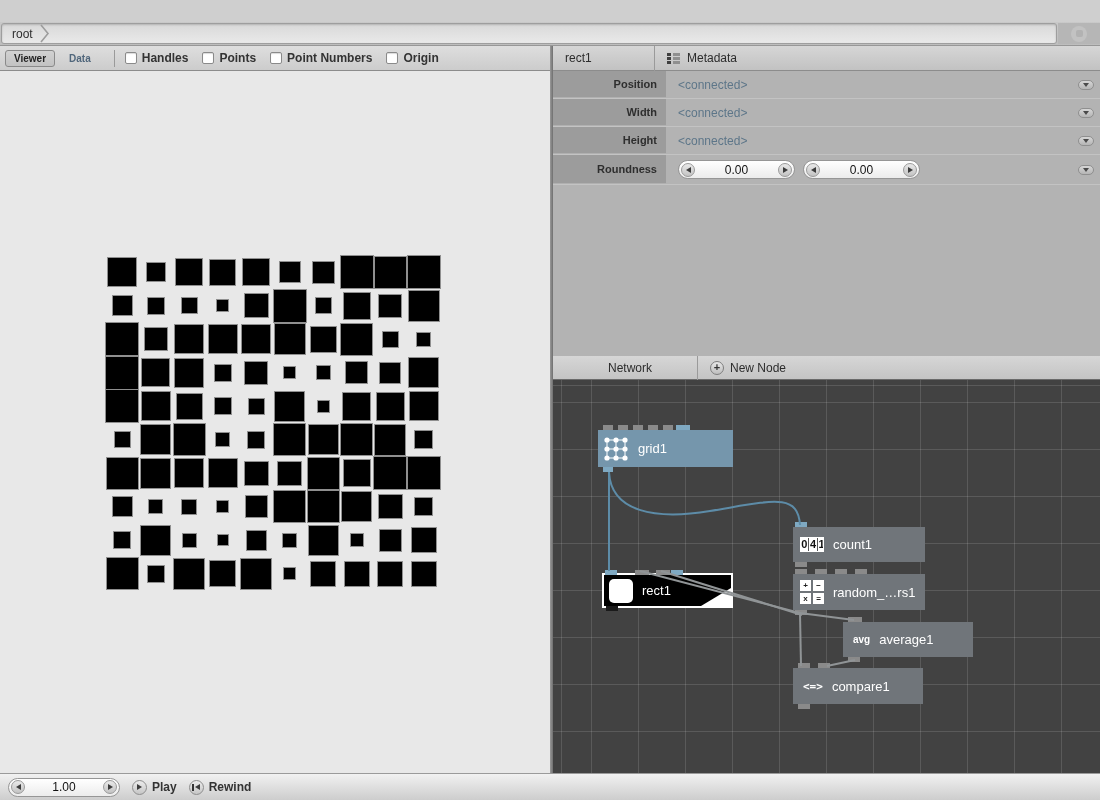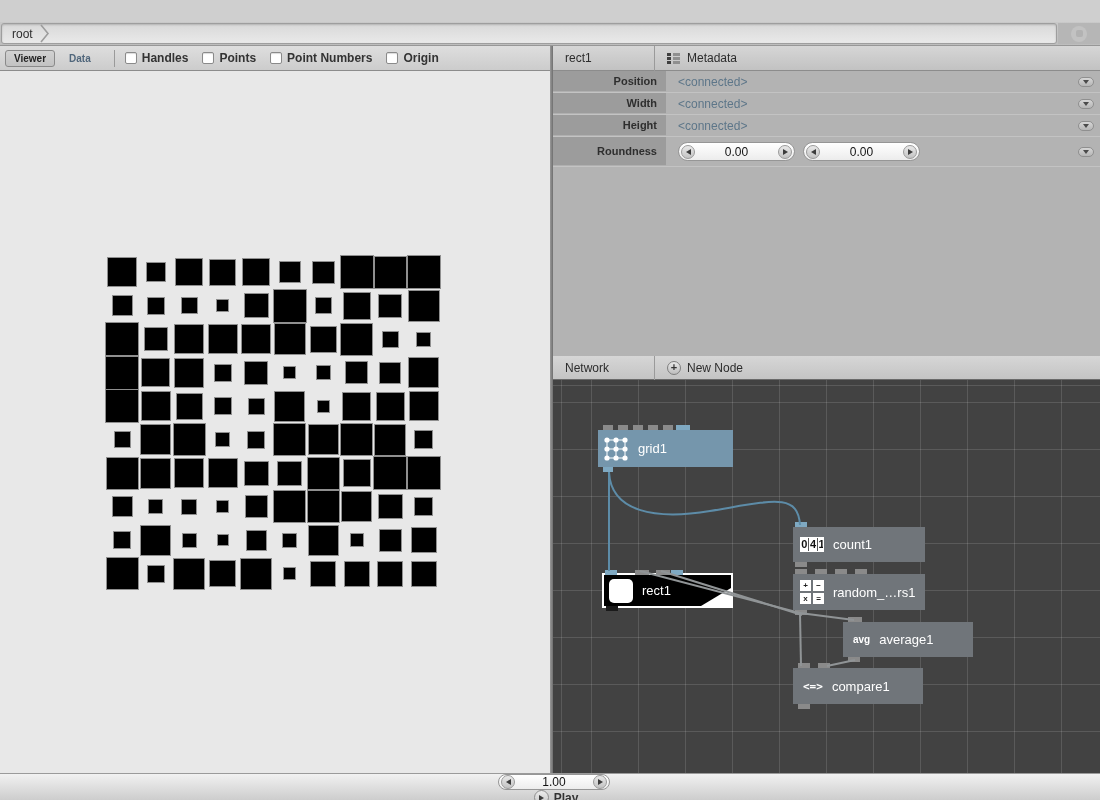--- a/index.html
+++ b/index.html
@@ -68,21 +68,21 @@
   .listicon i b { width:4px; background:#3f3f3f; }
   .listicon i s { flex:1; background:#8f8f8f; }
   .metabtn .lbl, .newnode .lbl { font-size:12px; color:#2c2c2c; }
 
   .params { position:absolute; left:0; top:25px; width:547px; height:285px; background:#b3b3b3; }
   .prow { display:flex; border-bottom:1px solid #c3c3c3; position:relative; }
   .prow .plabel { width:113px; background:#9c9c9c; border-bottom:1px solid #b0b0b0;
     font-size:11px; font-weight:bold; color:#2e2e2e; text-align:right;
     display:flex; align-items:center; justify-content:flex-end; padding-right:9px; }
   .prow .pvalue { flex:1; display:flex; align-items:center; position:relative; }
-  .prow.h22 { height:22px; }
+  .prow.h22 { height:28px; }
   .prow.h30 { height:30px; }
   .connected { font-size:12px; color:#5d7689; padding-left:12px; }
   .disclose { position:absolute; right:6px; top:50%; margin-top:-5px; width:16px; height:10px;
     border-radius:5px; background:linear-gradient(#d6d6d6,#b5b5b5); border:1px solid #8f8f8f;
     display:flex; align-items:center; justify-content:center; }
   .disclose::after { content:""; width:0; height:0; border-left:3px solid transparent;
     border-right:3px solid transparent; border-top:4px solid #4a4a4a; }
   .pill { height:19px; width:117px; border-radius:10px; border:1px solid #969696;
     background:linear-gradient(#ffffff,#ececec); display:flex; align-items:center;
     justify-content:space-between; padding:0 2px; margin-left:12px; }
@@ -90,21 +90,21 @@
   .pill .val { font-size:12px; color:#111; flex:1; text-align:center; }
   .spinbtn { width:14px; height:14px; border-radius:50%;
     background:linear-gradient(#e9e9e9,#c3c3c3); border:1px solid #9a9a9a;
     display:flex; align-items:center; justify-content:center; }
   .tri-l { width:0; height:0; border-top:3px solid transparent; border-bottom:3px solid transparent; border-right:5px solid #3c3c3c; }
   .tri-r { width:0; height:0; border-top:3px solid transparent; border-bottom:3px solid transparent; border-left:5px solid #3c3c3c; }
 
   
   .nethead { position:absolute; left:0; top:310px; width:547px; height:24px;
     background:linear-gradient(#d6d6d6,#c4c4c4); border-bottom:1px solid #6a6a6a;
-    display:flex; align-items:center; }
+    display:flex; align-items:center;padding-left:43px; }
   .nethead .name { font-size:12px; color:#2c2c2c; padding-left:12px; width:101px; }
   .nethead .divline { width:1px; height:24px; background:#9a9a9a; }
   .newnode { display:flex; align-items:center; gap:6px; padding-left:12px; }
   .plusicon { width:14px; height:14px; border-radius:50%; background:linear-gradient(#e7e7e7,#bebebe);
     border:1px solid #7e7e7e; color:#333; font-size:11px; font-weight:bold;
     display:flex; align-items:center; justify-content:center; line-height:1; }
   .netcanvas { position:absolute; left:0; top:334px; width:547px; height:393px; background:#424242;
     background-image:
       repeating-linear-gradient(90deg, rgba(255,255,255,.13) 0 1px, transparent 1px 47px),
       repeating-linear-gradient(0deg, rgba(255,255,255,.13) 0 1px, transparent 1px 47px);
@@ -126,21 +126,21 @@
   .icon-math { display:grid; grid-template-columns:11px 11px; grid-template-rows:11px 11px; gap:2px;
     margin-left:7px; flex:0 0 auto; }
   .icon-math b { background:#fff; color:#222; font-size:8px; font-weight:bold; line-height:11px; text-align:center; }
   .icon-avg { color:#fff; font-size:10px; font-weight:bold; margin-left:10px; flex:0 0 auto; }
   .icon-cmp { color:#fff; font-size:11px; font-weight:bold; letter-spacing:0; margin-left:10px;
     font-family:"DejaVu Sans Mono", monospace; flex:0 0 auto; }
 
   
   .bottombar { position:absolute; left:0; top:773px; width:1100px; height:27px;
     background:linear-gradient(#f1f1f1,#cdcdcd); border-top:1px solid #9a9a9a;
-    display:flex; align-items:center;flex-direction:column; }
+    display:flex; align-items:center; }
   .framepill { height:19px; width:112px; border-radius:10px; border:1px solid #969696;
     background:linear-gradient(#ffffff,#ececec); display:flex; align-items:center;
     justify-content:space-between; padding:0 2px; margin-left:8px; }
   .framepill .val { font-size:12px; color:#111; flex:1; text-align:center; }
   .tbtn { display:flex; align-items:center; gap:5px; margin-left:12px; }
   .roundbtn { width:15px; height:15px; border-radius:50%;
     background:linear-gradient(#ececec,#c6c6c6); border:1px solid #8e8e8e;
     display:flex; align-items:center; justify-content:center; gap:1px; }
   .bar { width:2px; height:7px; background:#333; }
   .tbtn .lbl { font-size:12px; font-weight:bold; color:#333; }

